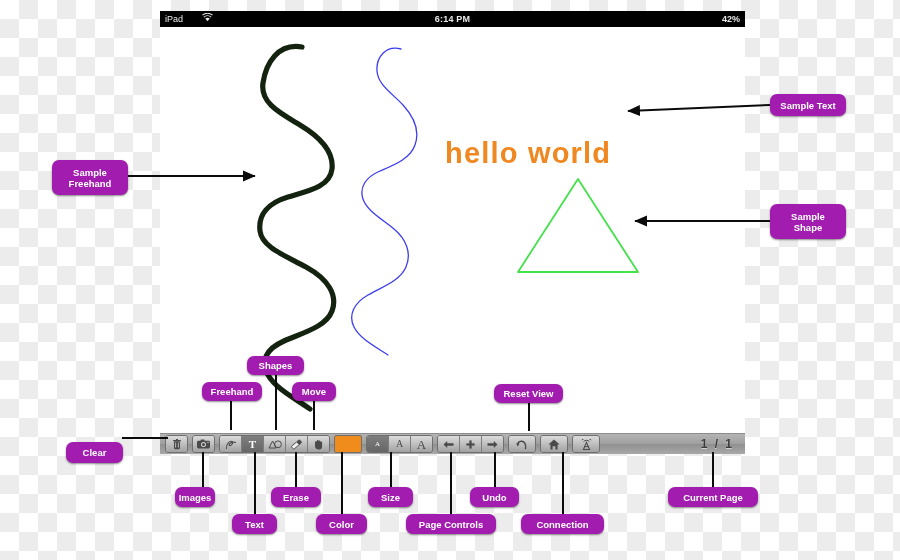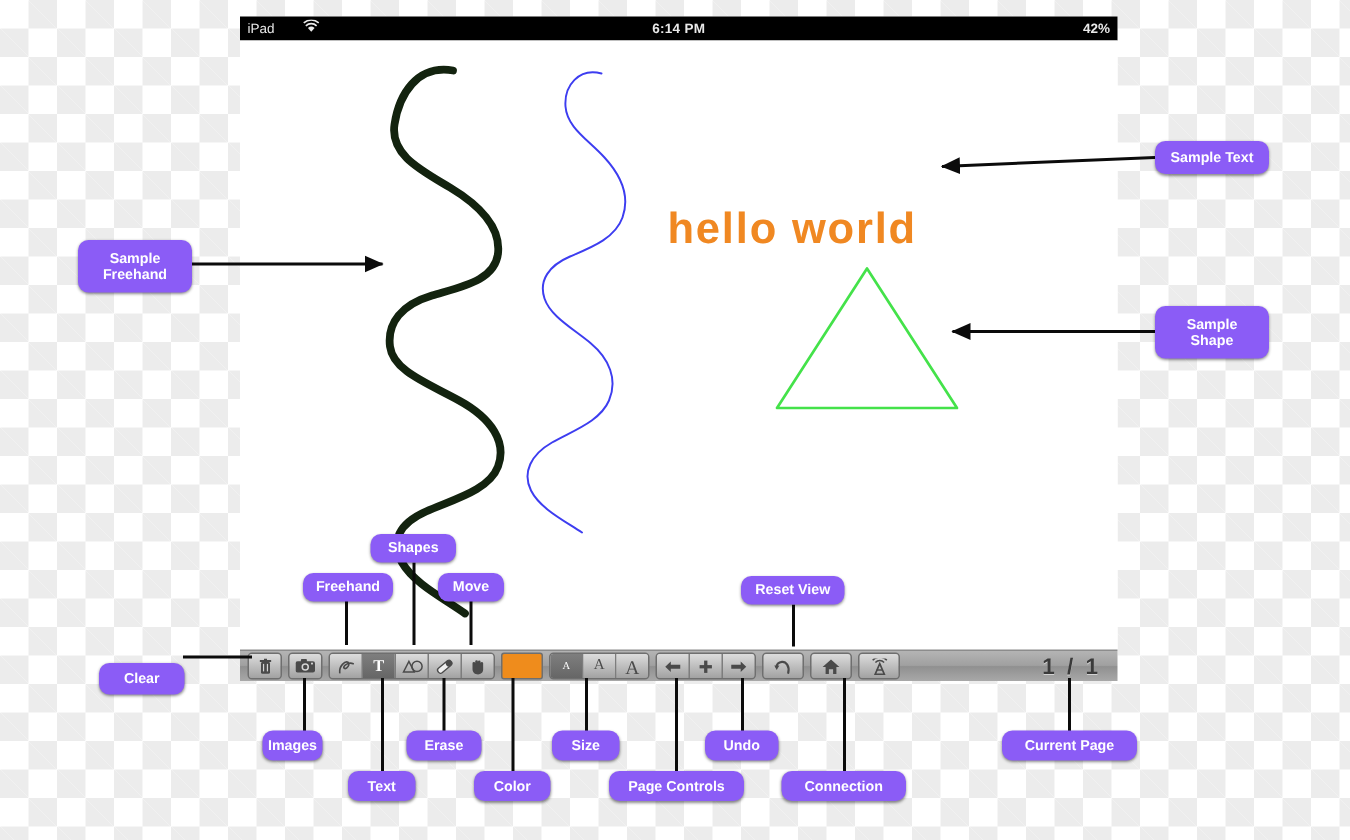--- a/index.html
+++ b/index.html
@@ -152,33 +152,33 @@
   }
   .tb-btn svg { display: block; }
   .tb-color {
     width: 26px;
     height: 16px;
     border: 1px solid #6f6f6f;
     border-radius: 2px;
   }
   .tb-spacer { flex: 1 1 auto; }
   #page-indicator {
-    font-size: 15px;
+    font-size: 12px;
     color: #3a3a3a;
     font-weight: bold;
     letter-spacing: 2px;
     padding-right: 6px;
     text-shadow: 0 1px 0 rgba(255,255,255,.55);
   }
   .letter-a { font-family: "Liberation Serif", serif; line-height: 1; }
 
   
   .callout {
     position: absolute;
-    background: #8b5cf6;
+    background: #a21caf;
     color: #ffffff;
     border-radius: 7px;
     font-size: 9.5px;
     font-weight: bold;
     line-height: 11px;
     text-align: center;
     padding: 4px 8px;
     box-sizing: border-box;
     box-shadow: 0 1px 2px rgba(0,0,0,.45);
     white-space: pre-line;

